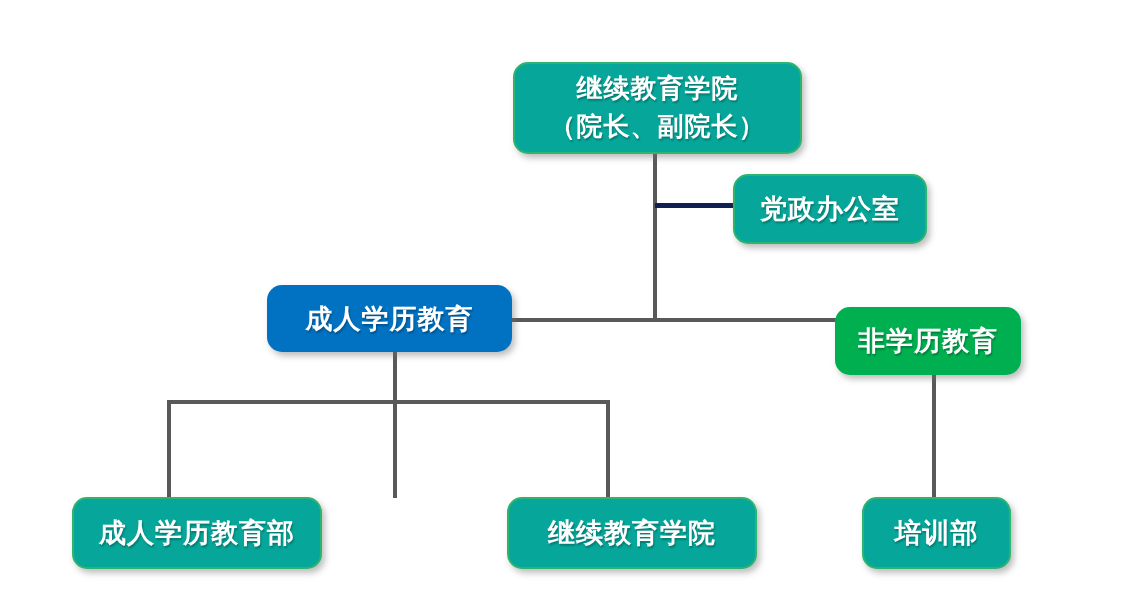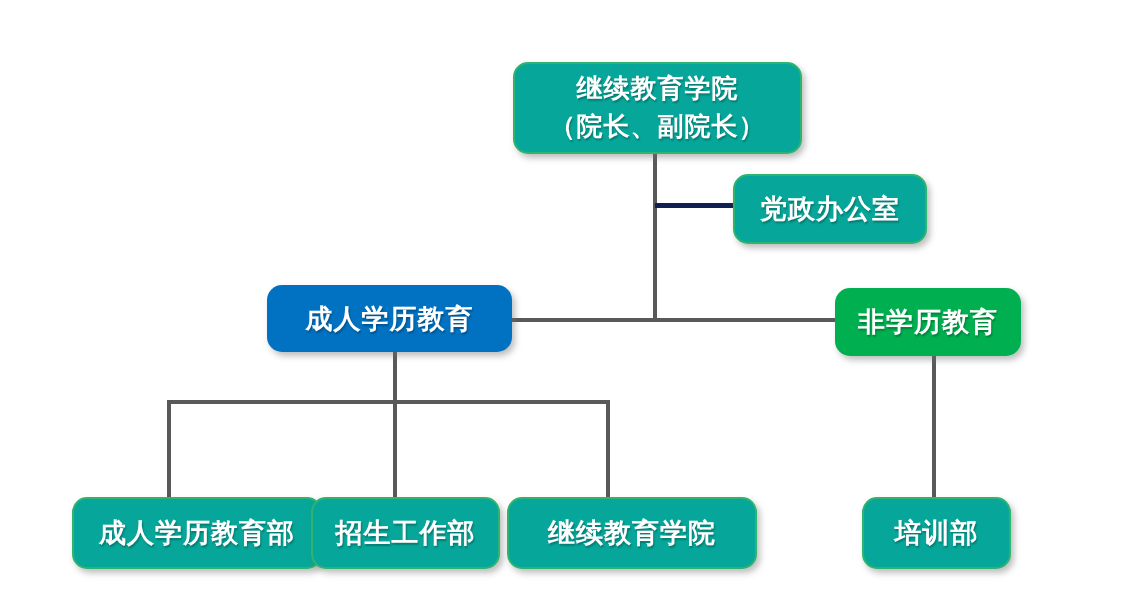--- a/index.html
+++ b/index.html
@@ -22,21 +22,21 @@
     font-weight:bold;
     font-size:27px;
     letter-spacing:1px;
     text-align:center;
     white-space:nowrap;
     box-shadow:3px 4px 6px rgba(110,110,110,.45);
     text-shadow:1px 2px 2px rgba(0,0,0,.28);
   }
   .node.teal{background:var(--teal);border:2px solid var(--teal-border);}
   .node.blue{background:var(--blue);border:none;}
-  .node.green{background:var(--green);border:none;}
+  .node.green{background:var(--green);border:none;margin-top:19px;}
   .node.two-line{font-size:26px;line-height:1.45;}
 </style>
 </head>
 <body>
 
 <div class="canvas">
 
   <div class="line v" style="left:653px;top:150px;height:172px"></div>
   <div class="line h navy" style="left:655px;top:203px;width:80px"></div>
   <div class="line h" style="left:510px;top:318px;width:327px"></div>
@@ -58,23 +58,20 @@
   <div class="node teal" style="left:733px;top:174px;width:190px;height:66px">
     <div>党政办公室</div>
   </div>
   <div class="node green" style="left:835px;top:288px;width:186px;height:68px">
     <div>非学历教育</div>
   </div>
 
   <div class="node teal" style="left:72px;top:497px;width:246px;height:68px">
     <div>成人学历教育部</div>
   </div>
-  <div class="node teal" style="left:311px;top:497px;width:185px;height:68px">
-    <div>招生工作部</div>
-  </div>
   <div class="node teal" style="left:507px;top:497px;width:246px;height:68px">
     <div>继续教育学院</div>
   </div>
   <div class="node teal" style="left:862px;top:497px;width:145px;height:68px">
     <div>培训部</div>
   </div>
 
 </div>
 
 </body></html>

